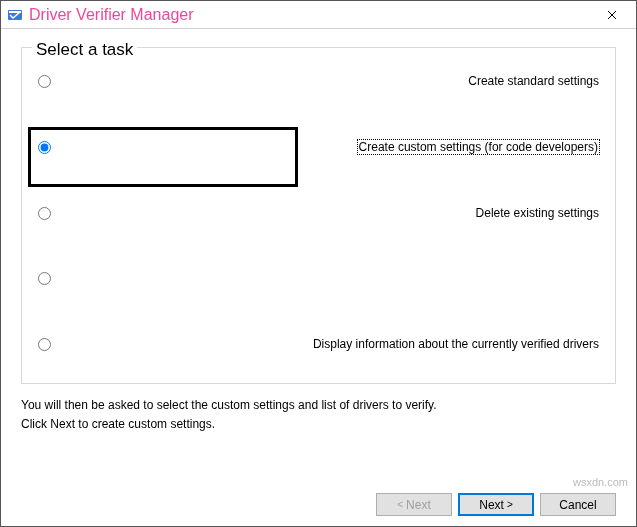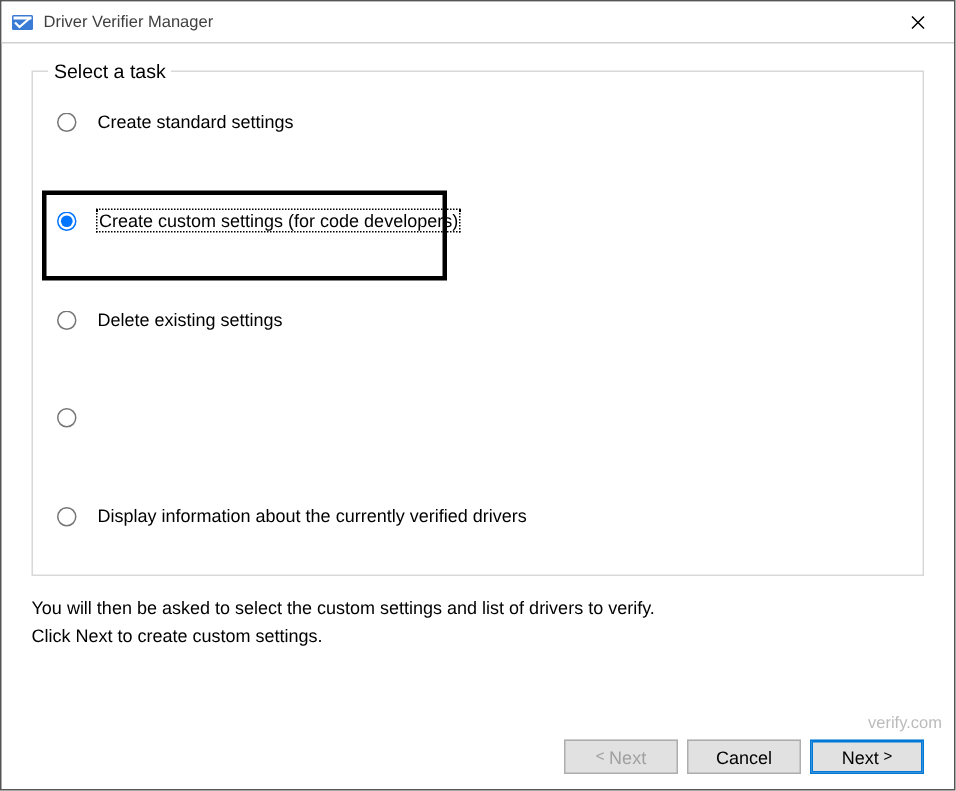--- a/index.html
+++ b/index.html
@@ -20,21 +20,21 @@
       padding: 0 2px 0 6px;
       background: #fff;
       border-bottom: 1px solid #d0d0d0;
     }
     .app-icon {
       width: 16px; height: 16px;
       margin-right: 6px;
       display: inline-flex;
       align-items: center; justify-content: center;
     }
-    .title-text { flex: 1; font-size: 11px; color: #404040; }
+    .title-text { flex: 1; font-size: 16px; color: #ec4899; }
     .close-btn {
       width: 44px; height: 26px;
       display: flex; align-items: center; justify-content: center;
       font-size: 14px; color: #000;
       cursor: pointer;
     }
 
     .content {
       padding: 18px 20px 0 20px;
     }
@@ -42,30 +42,31 @@
     .groupbox {
       border: 1px solid #d8d8d8;
       padding: 16px 16px 30px 16px;
       position: relative;
     }
     .group-legend {
       position: absolute;
       top: -8px; left: 10px;
       background: #fff;
       padding: 0 4px;
-      font-size: 13px;
+      font-size: 17px;
       color: #000;
     }
 
     .radio-row {
       display: flex;
       align-items: center;
-      gap: 12px;
+      gap: 0;
       padding: 2px 0;
       margin-left: -6px;
+      justify-content: space-between;
     }
     .radio-spacer { height: 48px; }
 
     .radio-row input[type=radio] {
       width: 13px; height: 13px;
       margin: 0 2px 0 6px;
     }
     .radio-label {
       font-size: 12px;
       color: #000;
@@ -195,27 +196,27 @@
 
   <div class="instructions">
     <div>You will then be asked to select the custom settings and list of drivers to verify.</div>
     <div>Click Next to create custom settings.</div>
   </div>
 
 </div>
 
 <div class="highlight-box" id="hlbox" style="top: 126px; left: 27px; width: 270px; height: 60px;"></div>
 
-<div class="watermark">verify.com</div>
+<div class="watermark">wsxdn.com</div>
 
 <div class="button-bar">
   <button class="btn" disabled="">
     <span class="chev">&lt;</span>
     <span>Next</span>
   </button>
-  <button class="btn">
-    <span>Cancel</span>
-  </button>
   <button class="btn default">
     <span>Next</span>
     <span class="chev">&gt;</span>
   </button>
+  <button class="btn">
+    <span>Cancel</span>
+  </button>
 </div>
 
 </body></html>

